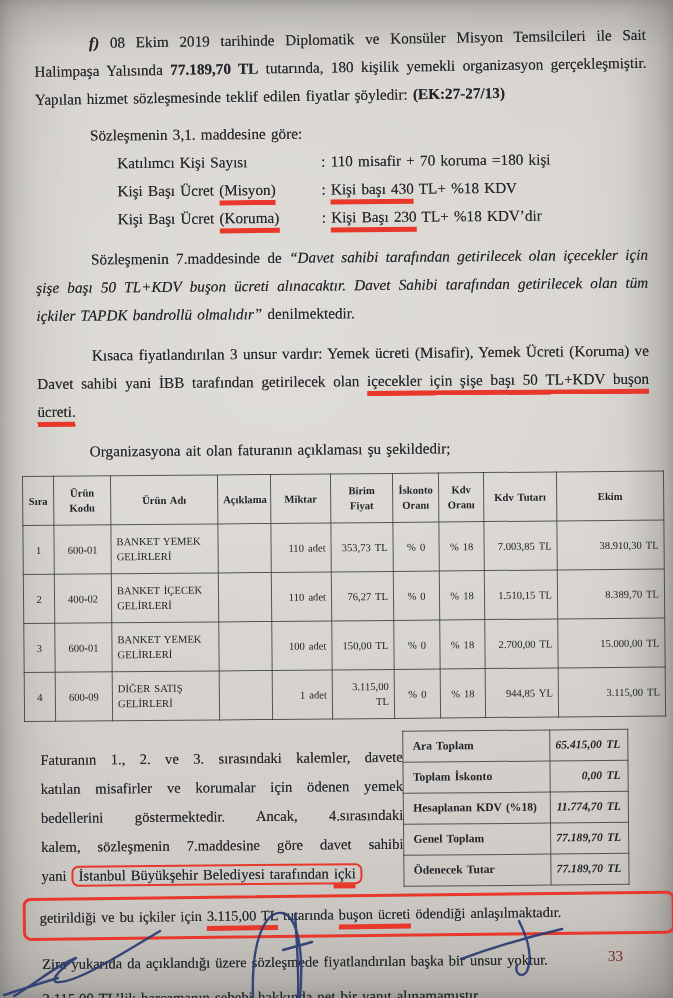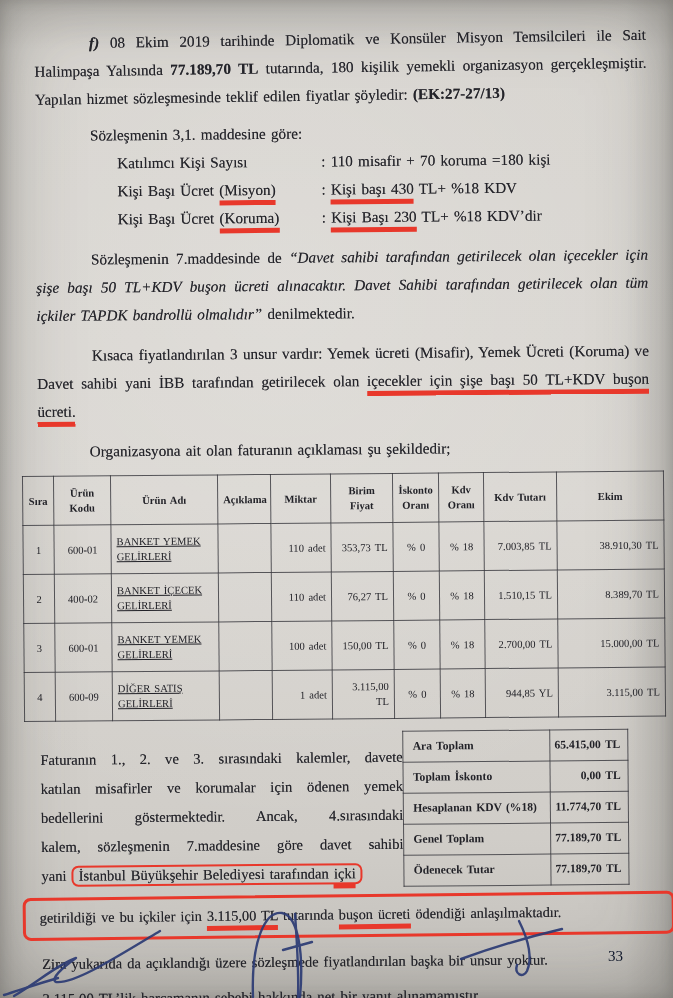--- a/index.html
+++ b/index.html
@@ -30,38 +30,38 @@
   .p2{margin-top:12px;}
   .p3{margin-top:12px;}
   .p4{margin:12px 0 0 52px;}
   table{border-collapse:collapse;table-layout:fixed;}
   .invoice{margin:10px 0 0 -16px;width:641px;font-size:10.6px;line-height:15px;
      text-shadow:none;color:#222228;}
   .invoice th,.invoice td{border:1.4px solid rgba(48,48,54,.78);vertical-align:middle;
      padding:2px 5px;overflow:hidden;}
   .invoice th{font-weight:bold;height:44px;text-align:center;}
   .invoice td{height:44px;}
-  .ca{text-align:center;} .ra{text-align:right;} .la{text-align:left;padding-left:7px;text-decoration:underline;}
+  .ca{text-align:center;} .ra{text-align:right;} .la{text-align:left;padding-left:7px;}
   .two-col{display:flex;margin-top:12px;align-items:flex-start;}
   .anal{width:366px;font-size:14.6px;line-height:29px;padding-top:12px;}
   .anal .jl{text-align:justify;text-align-last:justify;}
   .anal .l5{white-space:nowrap;}
   .redbox-inline{border:2.5px solid #e8382b;border-radius:7px;padding:0 5px 1px 5px;}
   .summary{margin-left:auto;margin-right:24px;width:228px;font-size:11.6px;
      text-shadow:none;color:#222228;}
   .summary td{border:1.4px solid rgba(48,48,54,.78);height:27px;vertical-align:middle;}
   .summary .sl{font-weight:bold;padding-left:9px;width:136px;}
-  .summary .sv{font-weight:bold;text-align:right;padding-right:7px;}
+  .summary .sv{font-weight:bold;text-align:right;padding-right:7px;font-style:italic;}
   .p6box{margin:6px 0 0 -19px;width:620px;border:3px solid #e8382b;border-radius:8px;
      padding:3px 12px 6px 14px;transform:rotate(-0.15deg);
      font-size:14.3px;white-space:nowrap;}
   .p7{margin-top:10px;white-space:nowrap;font-size:14.5px;}
   .p8{margin-top:7px;white-space:nowrap;font-size:14.8px;}
   .sigs{position:absolute;inset:0;pointer-events:none;}
-  .pagenum{position:absolute;left:608px;top:948px;font-size:15px;color:#0f172a;}
+  .pagenum{position:absolute;left:608px;top:948px;font-size:15px;color:#7f1d1d;}
 </style>
 </head>
 <body>
 
 <div class="paper"></div>
 
 <div class="content">
 
   <p class="para p1"><span class="marker">f)</span><span> 08 Ekim 2019 tarihinde Diplomatik ve Konsüler Misyon Temsilcileri ile Sait Halimpaşa Yalısında </span><span class="bold">77.189,70 TL</span><span> tutarında, 180 kişilik yemekli organizasyon gerçekleşmiştir. Yapılan hizmet sözleşmesinde teklif edilen fiyatlar şöyledir: </span><span class="bold">(EK:27-27/13)</span></p>
 

